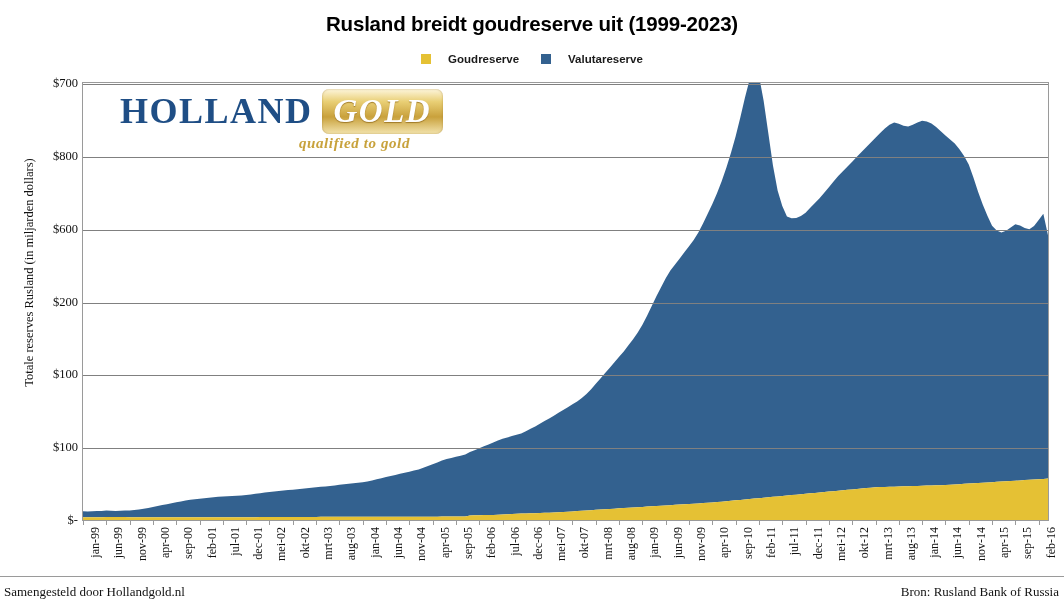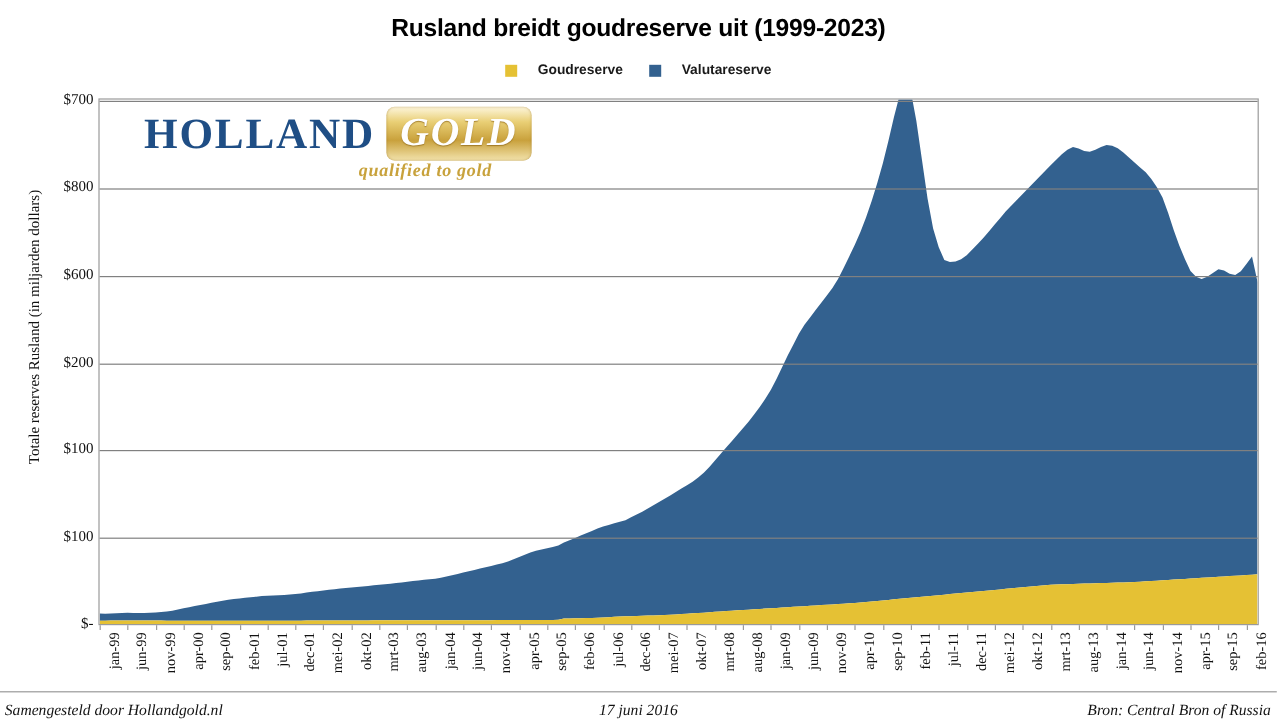--- a/index.html
+++ b/index.html
@@ -111,21 +111,21 @@
   
   .footer-rule{
     position:absolute;left:0;top:576px;width:1064px;height:1px;background:#9a9a9a;
   }
   .footer{
     position:absolute;left:0;top:580px;width:1064px;height:24px;
     display:flex;align-items:center;
   }
   .footer span{
     font-family:"Liberation Serif", serif;
-    font-style:italic;font-size:13px;color:#111;
+    font-size:13px;color:#111;
   }
   .footer-left{position:absolute;left:4px;}
   .footer-center{position:absolute;left:0;width:1064px;text-align:center;}
   .footer-right{position:absolute;right:5px;}
 </style>
 </head>
 <body>
 
 <div id="chart-root">
 
@@ -264,17 +264,16 @@
       <div class="xlabel" style="left: 997.058px; top: 6px;">apr-15</div>
       <div class="xtickmark" style="left: 1015.37px;"></div>
       <div class="xlabel" style="left: 1020.37px; top: 6px;">sep-15</div>
       <div class="xtickmark" style="left: 1038.68px;"></div>
       <div class="xlabel" style="left: 1043.68px; top: 6px;">feb-16</div>
     </div>
 
   <div class="footer-rule"></div>
   <div class="footer">
     <span class="footer-left">Samengesteld door Hollandgold.nl</span>
-    <span class="footer-center">17 juni 2016</span>
-    <span class="footer-right">Bron: Central Bron of Russia</span>
+    <span class="footer-right">Bron: Rusland Bank of Russia</span>
   </div>
 
 </div>
 
 </body></html>

